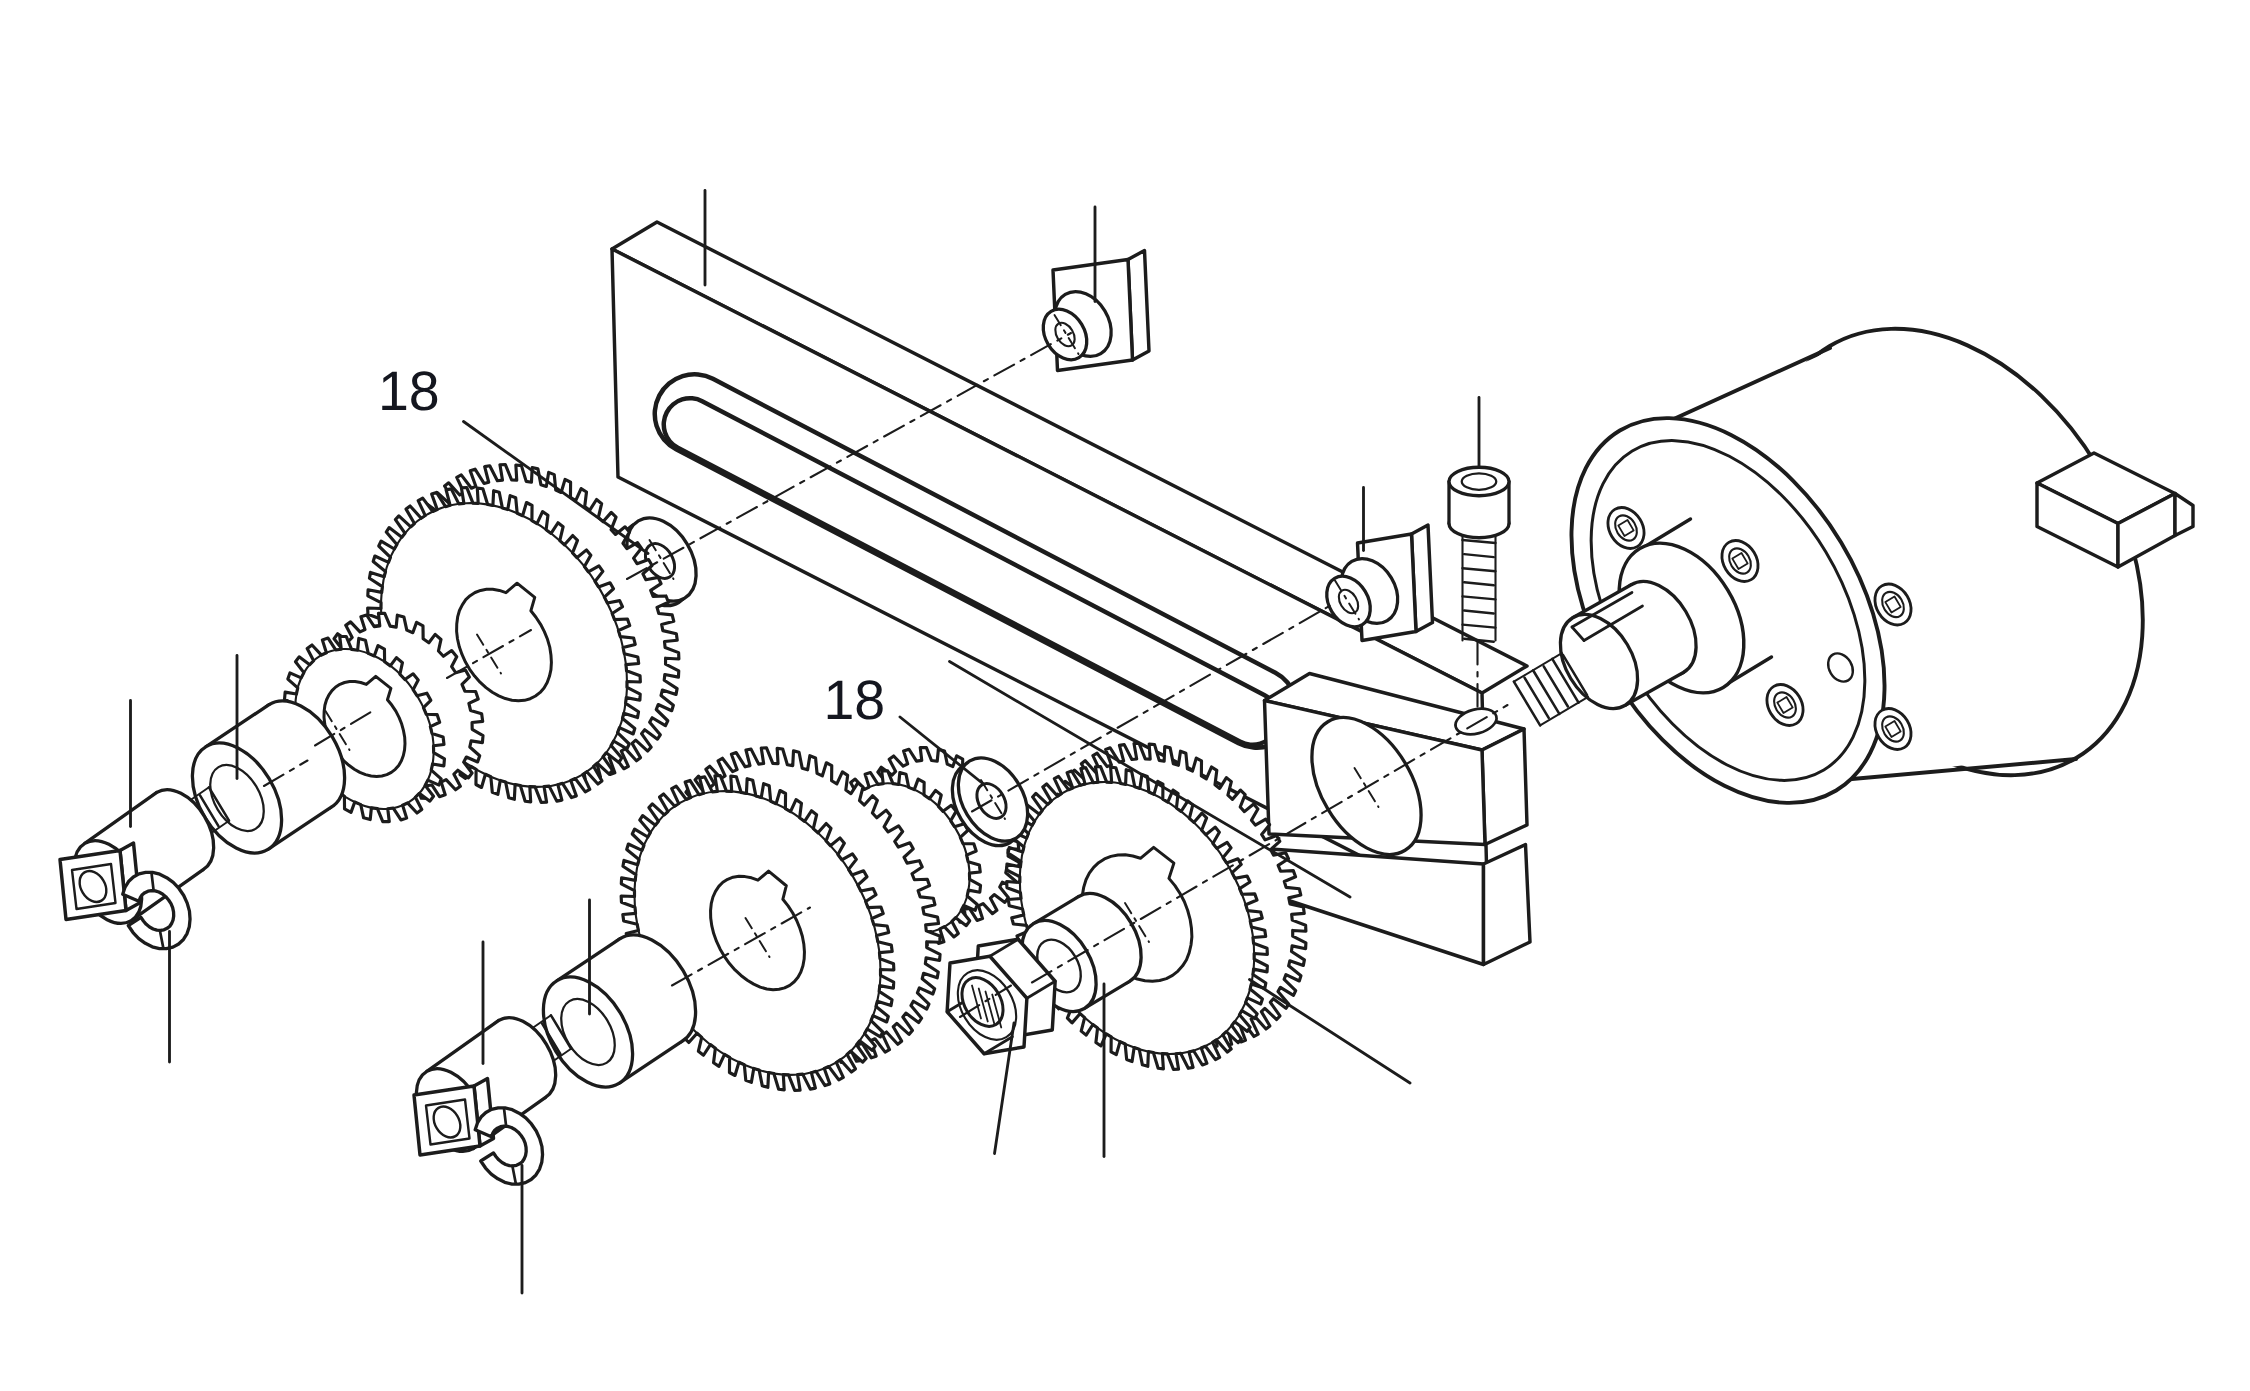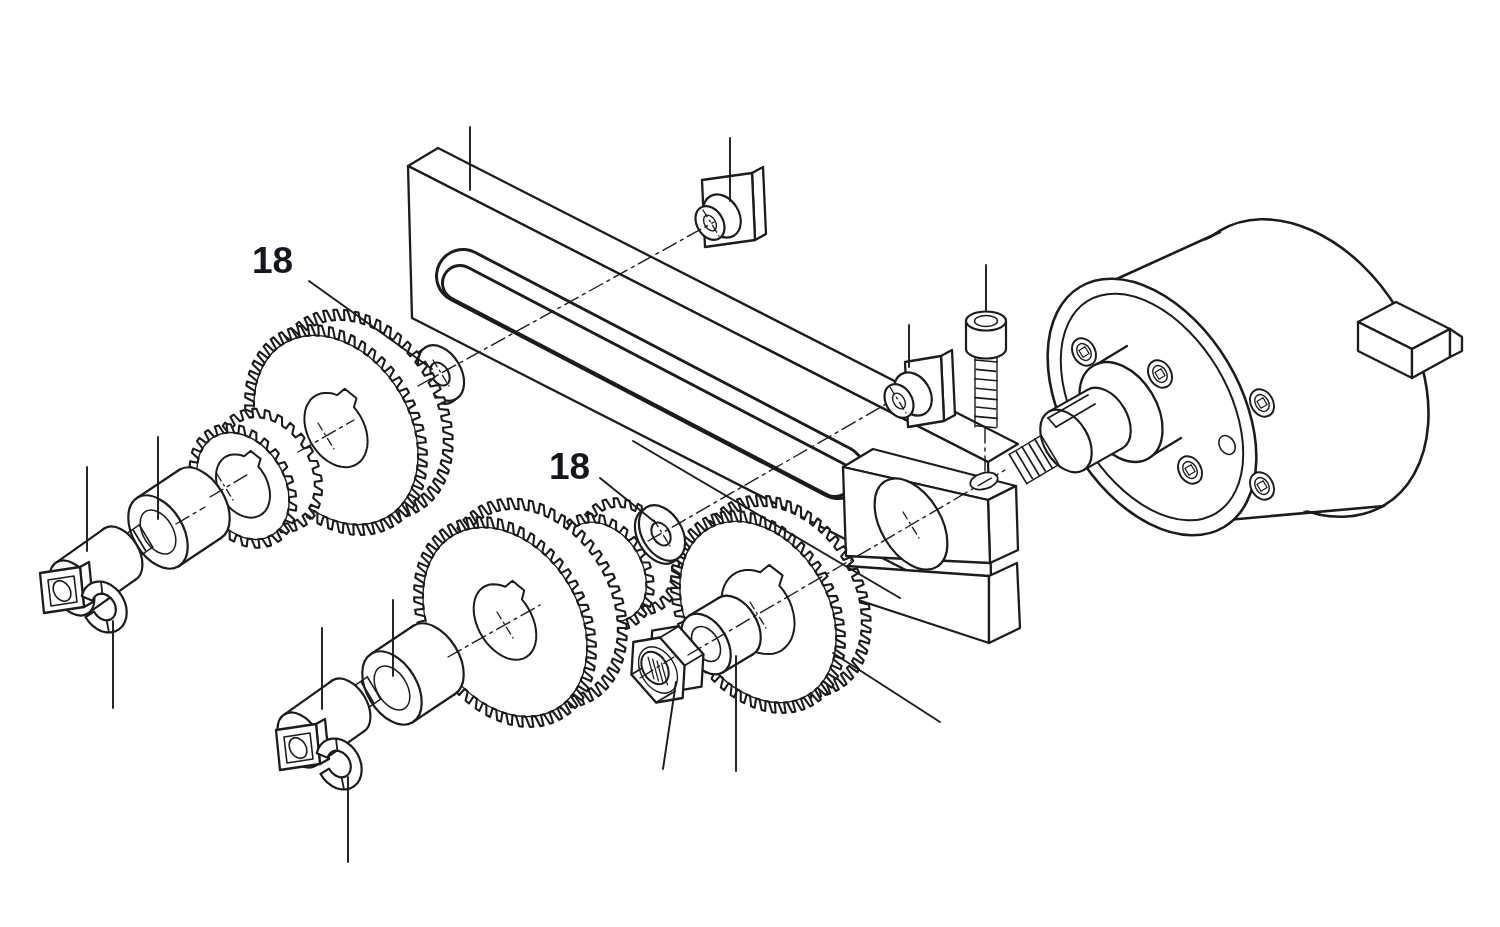--- a/index.html
+++ b/index.html
@@ -1,21 +1,21 @@
 <!DOCTYPE html>
 <html><head>
 <meta charset="utf-8">
 <style>
   html,body{margin:0;padding:0;background:#ffffff;}
   .stage{position:relative;width:1500px;height:927px;background:#ffffff;overflow:hidden;}
   .stage svg{position:absolute;left:0;top:0;}
   .plabel{
     position:absolute;
     font-family:"Liberation Sans",sans-serif;
-    font-weight:700;
+    font-weight:400;
     font-size:37px;
     color:#14161f;
     user-select:none;
   }
   .plabel-a{left:252px;top:240px;}
   .plabel-b{left:549px;top:446px;}
 </style>
 </head>
 <body>
 

